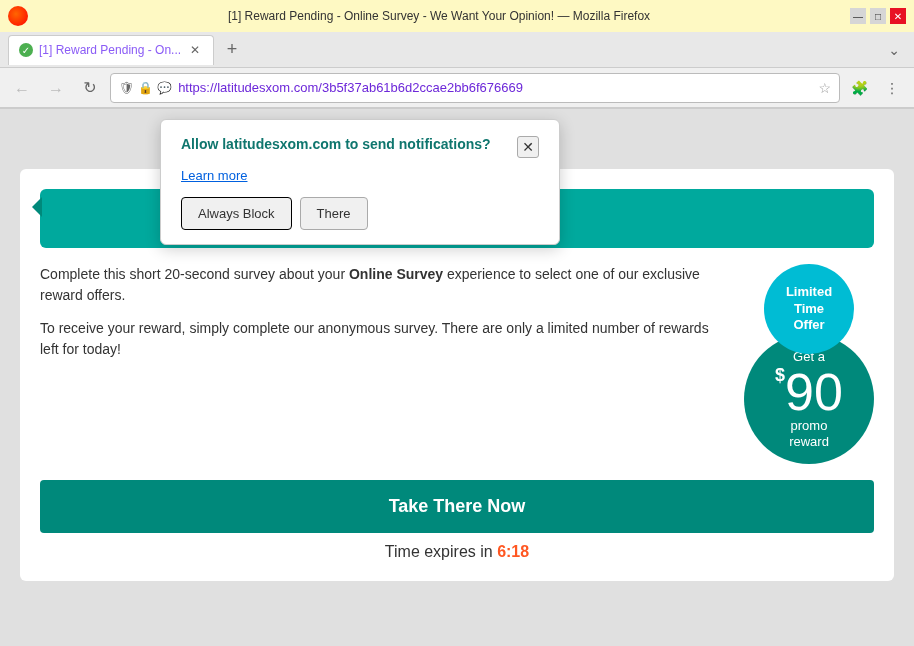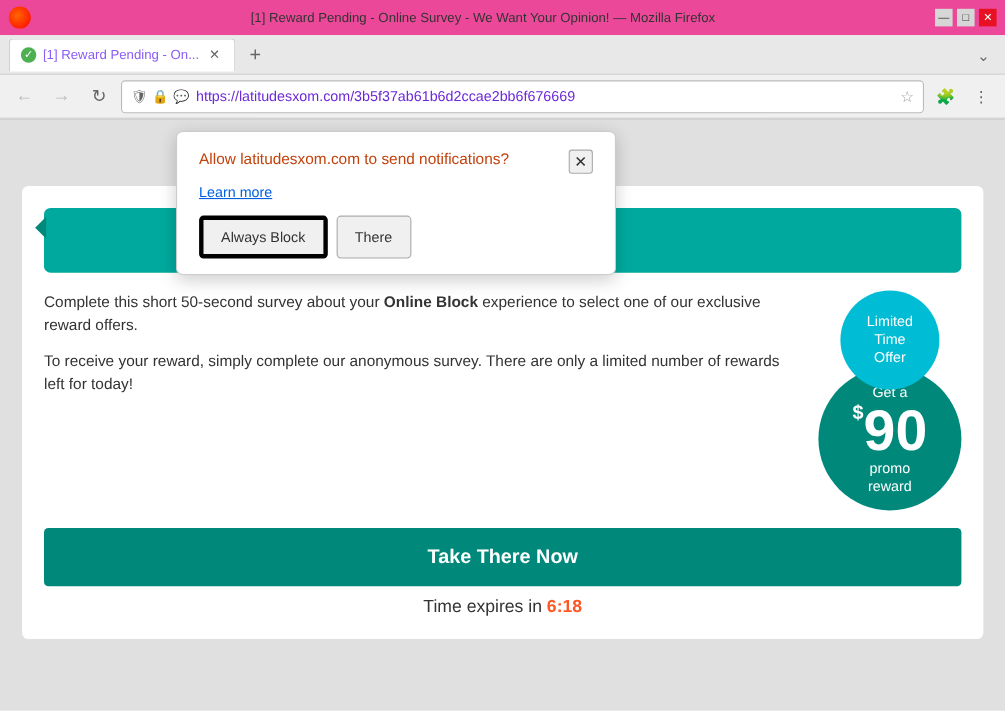--- a/index.html
+++ b/index.html
@@ -9,21 +9,21 @@
     .browser-chrome {
       background: #f0f0f0;
       border-bottom: 1px solid #ccc;
     }
 
     
     .title-bar {
       display: flex;
       align-items: center;
       padding: 4px 8px;
-      background: #ec4899;
+      background: #fef9c3;
       height: 32px;
     }
     .firefox-icon {
       width: 20px; height: 20px; margin-right: 8px;
       background: radial-gradient(circle at 40% 40%, #ff6600, #ff0000);
       border-radius: 50%;
       flex-shrink: 0;
       position: relative;
     }
     .title-text {
@@ -186,22 +186,22 @@
       z-index: 100;
     }
     .popup-header {
       display: flex;
       align-items: flex-start;
       justify-content: space-between;
       margin-bottom: 8px;
     }
     .popup-title {
       font-size: 14px;
-      font-weight: normal;
-      color: #c2410c;
+      font-weight: bold;
+      color: #0f766e;
       flex: 1;
     }
     .popup-close-btn {
       width: 22px; height: 22px;
       border: 1px solid #aaa;
       background: #f0f0f0;
       cursor: pointer;
       font-size: 14px;
       display: flex; align-items: center; justify-content: center;
       border-radius: 3px;
@@ -222,21 +222,21 @@
     }
     .popup-btn {
       padding: 8px 16px;
       font-size: 13px;
       border-radius: 4px;
       cursor: pointer;
       font-weight: 500;
     }
     .btn-block {
       background: #f0f0f0;
-      border: 4px solid #000000;
+      border: 1px solid #000000;
       color: #333;
     }
     .btn-allow {
       background: #f0f0f0;
       border: 1px solid #aaa;
       color: #333;
     }
 
     
     .site-content {
@@ -340,21 +340,21 @@
       display: flex;
       flex-direction: column;
       align-items: center;
       gap: 0;
       flex-shrink: 0;
     }
     .limited-time-badge {
       background: #00bcd4;
       color: #fff;
       font-size: 13px;
-      font-weight: normal;
+      font-weight: bold;
       text-align: center;
       padding: 8px 12px;
       border-radius: 50%;
       width: 90px;
       height: 90px;
       display: flex;
       align-items: center;
       justify-content: center;
       line-height: 1.3;
       margin-bottom: -20px;
@@ -369,21 +369,21 @@
       height: 130px;
       display: flex;
       flex-direction: column;
       align-items: center;
       justify-content: center;
       text-align: center;
       line-height: 1.2;
     }
     .promo-get-a { font-size: 13px; margin-bottom: 2px; }
     .promo-dollar { font-size: 18px; font-weight: bold; vertical-align: top; line-height: 1; }
-    .promo-amount { font-size: 52px; font-weight: bold; line-height: 1; }
+    .promo-amount { font-size: 52px; font-weight: normal; line-height: 1; }
     .promo-label { font-size: 13px; }
 
     
     .take-survey-btn {
       display: block;
       width: 100%;
       background: #00897b;
       color: #fff;
       text-align: center;
       font-size: 18px;
@@ -465,21 +465,21 @@
     </div>
 
     <div class="offer-area">
       <div class="congrats-banner">
         <span>Congratulations!</span>
       </div>
 
       <div class="offer-layout">
         <div class="offer-text">
           <p>
-            <span>Complete this short 50-second survey about your </span><span class="bold">Online Block</span><span> experience to select one of our exclusive reward offers.</span>
+            <span>Complete this short 20-second survey about your </span><span class="bold">Online Survey</span><span> experience to select one of our exclusive reward offers.</span>
           </p>
           <p>To receive your reward, simply complete our anonymous survey. There are only a limited number of rewards left for today!</p>
         </div>
 
         <div class="circular-badge-container">
           <div class="limited-time-badge">
             <span style="white-space:pre;">Limited
 Time
 Offer</span>
           </div>

